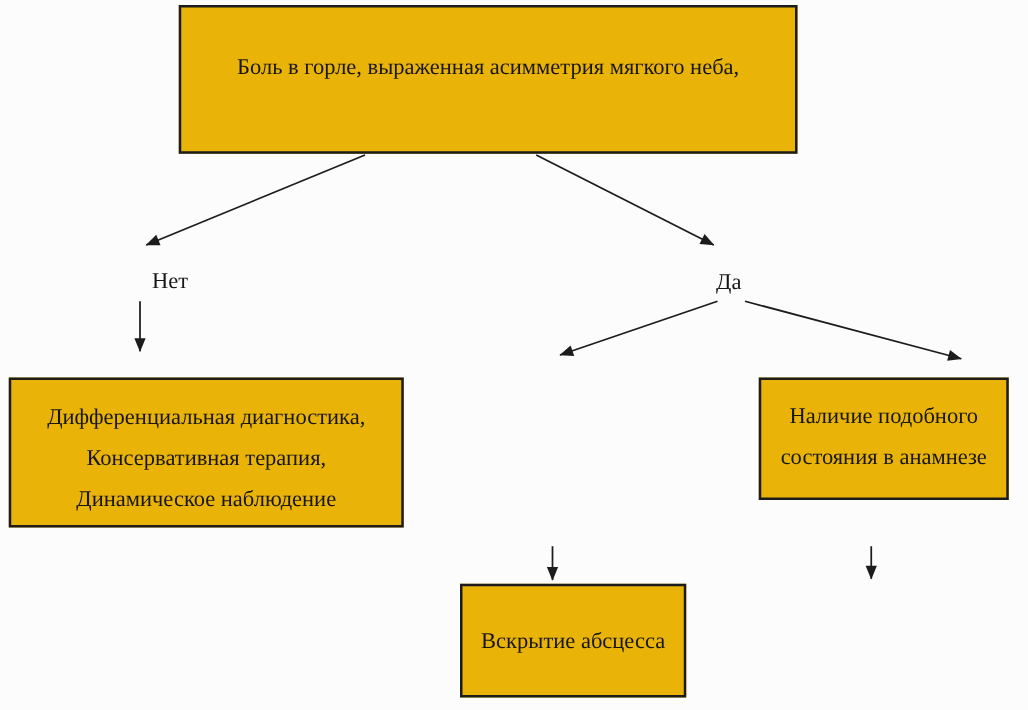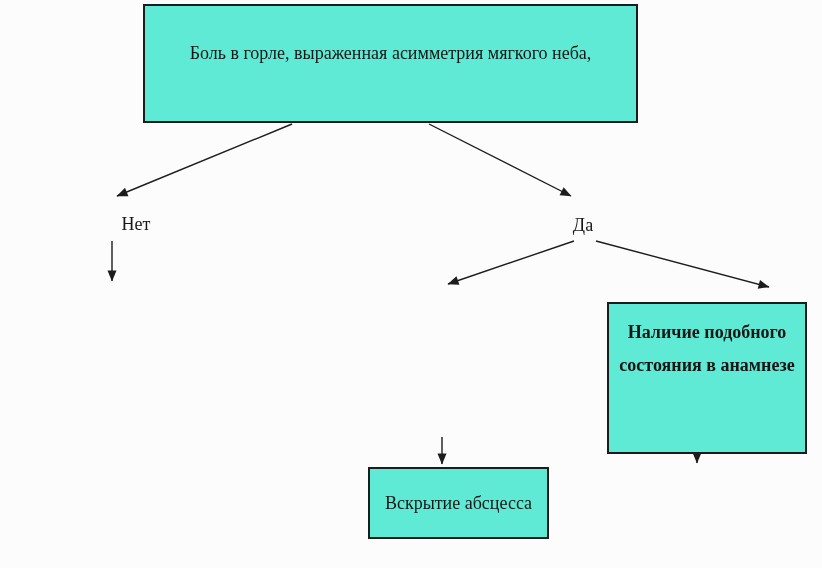--- a/index.html
+++ b/index.html
@@ -21,21 +21,21 @@
     left: 0;
     top: 0;
     width: 822px;
     height: 568px;
     pointer-events: none;
   }
   .node {
     position: absolute;
     box-sizing: border-box;
     border: 2px solid #1c1c1c;
-    background: #5eead4;
+    background: #eab308;
     display: flex;
     flex-direction: column;
     align-items: center;
     text-align: center;
     font-size: 18px;
   }
   .node .line {
     line-height: 33px;
     white-space: nowrap;
   }
@@ -54,28 +54,27 @@
   }
   
   .node-first-episode {
     left: 353px; top: 302px;
     width: 195px; height: 121px;
     padding-top: 12px;
   }
   
   .node-history {
     left: 607px; top: 302px;
-    width: 200px; height: 152px;
+    width: 200px; height: 98px;
     padding-top: 12px;
-    font-weight: bold;
   }
   
   .node-abscess {
     left: 368px; top: 467px;
-    width: 181px; height: 72px;
+    width: 181px; height: 91px;
     justify-content: center;
   }
   
   .node-tonsillectomy {
     left: 577px; top: 468px;
     width: 240px; height: 95px;
     padding-top: 15px;
   }
   .node-tonsillectomy .line { line-height: 34px; }
   .branch-label {
@@ -108,20 +107,25 @@
     <line x1="697" y1="437" x2="697" y2="463" stroke="#1c1c1c" stroke-width="1.4" marker-end="url(#arrowhead)"></line>
   </svg>
 
   <div class="node node-symptoms">
     <div class="line">Боль в горле, выраженная асимметрия мягкого неба,</div>
   </div>
 
   <div class="branch-label branch-label-no">Нет</div>
   <div class="branch-label branch-label-yes">Да</div>
 
+  <div class="node node-differential">
+    <div class="line">Дифференциальная диагностика,</div>
+    <div class="line">Консервативная терапия,</div>
+    <div class="line">Динамическое наблюдение</div>
+  </div>
 
 
   <div class="node node-history">
     <div class="line">Наличие подобного</div>
     <div class="line">состояния в анамнезе</div>
   </div>
 
   <div class="node node-abscess">
     <div class="line">Вскрытие абсцесса</div>
   </div>

